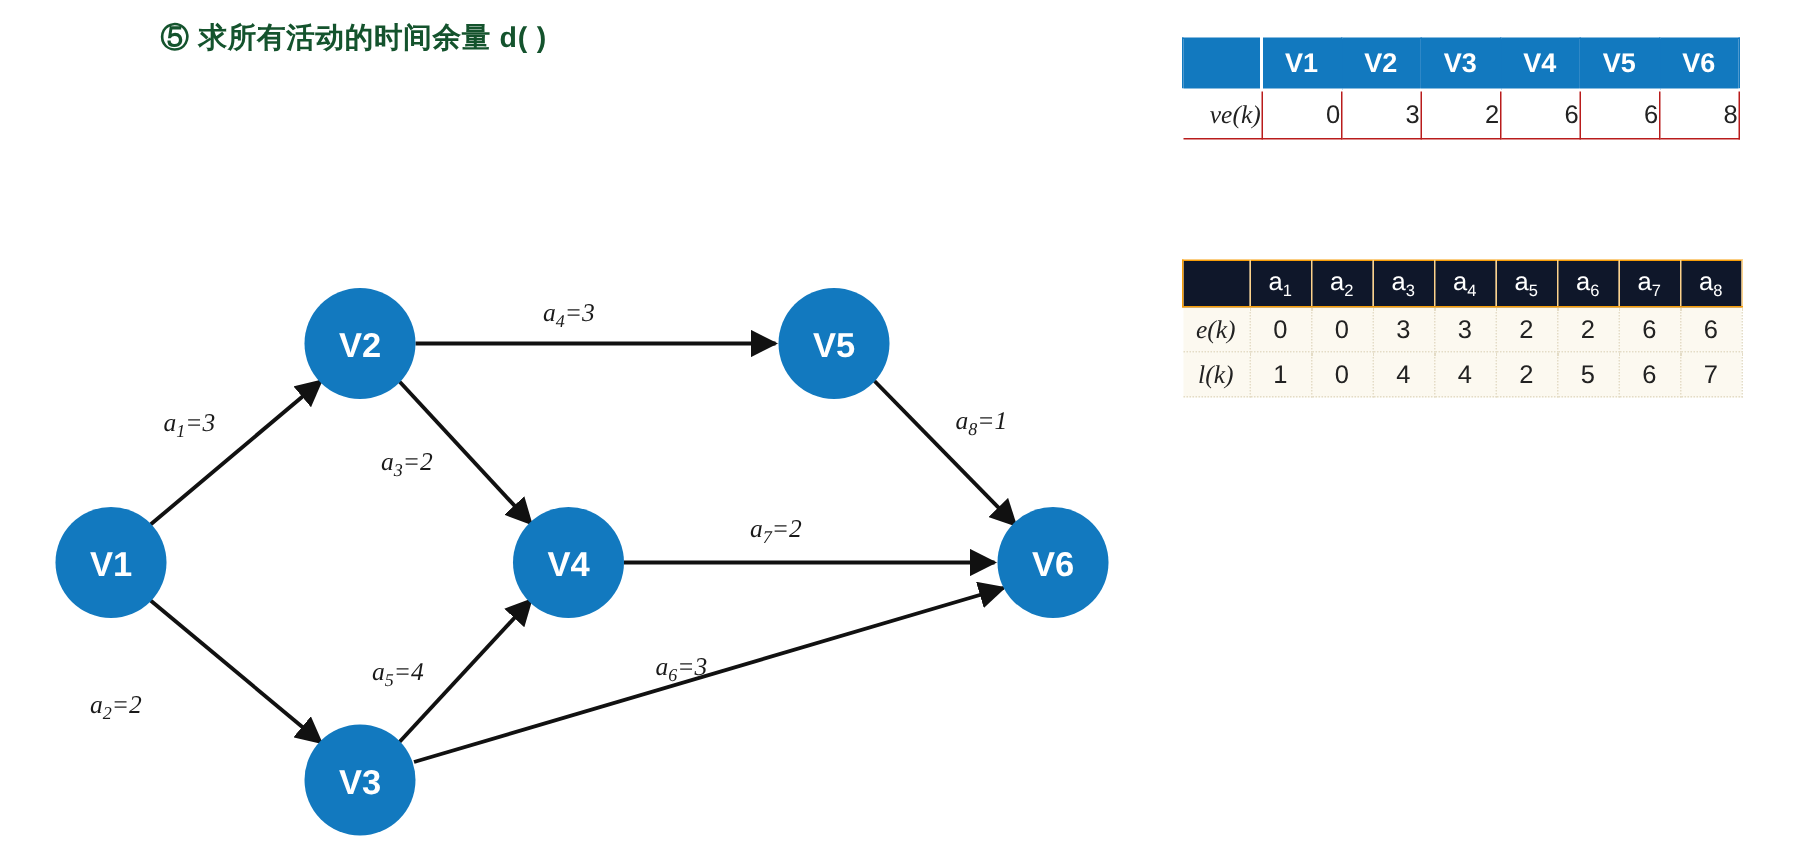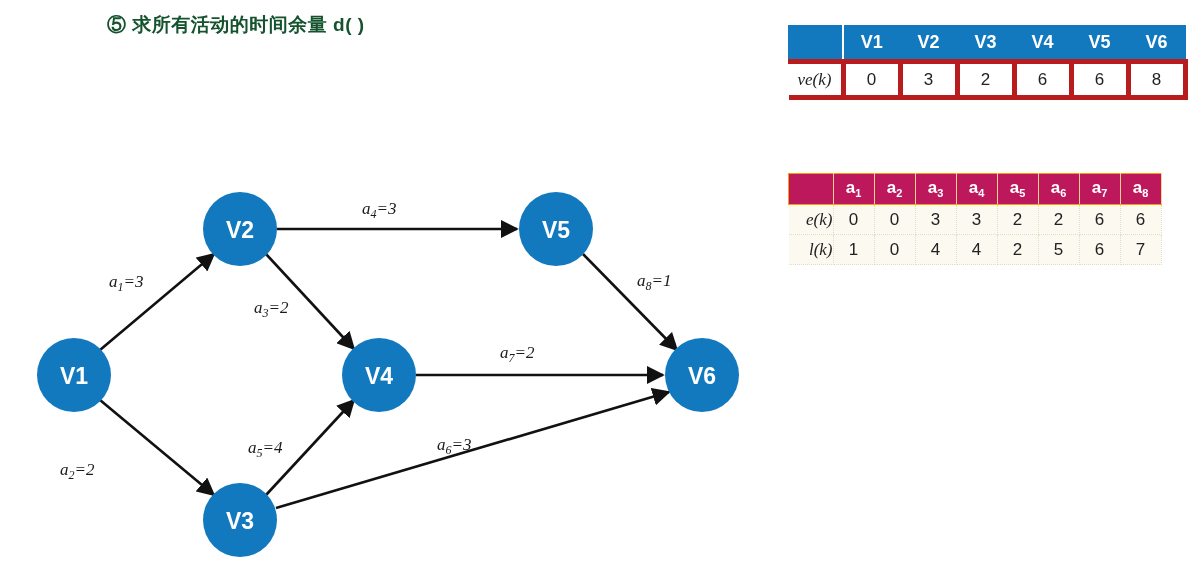--- a/index.html
+++ b/index.html
@@ -46,42 +46,42 @@
     font-size:17px;color:#222222;
     padding:0;
   }
   
   #table-ve th{
     background:#1279BF;color:#ffffff;font-weight:bold;font-size:18px;
     height:33px;border:1px solid #1279BF;border-bottom:2px solid #ffffff;
   }
   #table-ve th.corner{background:#1279BF;border-right:2px solid #ffffff;}
   #table-ve td{
-    height:31px;border:5px solid #b91c1c;
+    height:31px;border:1px solid #b91c1c;text-align:right;
   }
   #table-ve tr.row-even td{background:#ffffff;}
   #table-ve tr.row-odd td{background:#e8e8ea;}
   #table-ve td.rowhead{
     font-family:"Liberation Serif",serif;font-style:italic;
     font-size:17px;width:52px;border-left:none;
   }
   #table-ve td.val{width:52px;}
   
   #table-act th{
-    background:#be185d;color:#ffffff;font-weight:bold;font-size:17px;
+    background:#0f172a;color:#ffffff;font-weight:normal;font-size:17px;
     height:30px;border:1px solid #F79D08;border-right:1px solid #fcd28a;
   }
   #table-act th.corner{border-right:1px solid #fcd28a;}
   #table-act td{
     height:29px;background:#fcf9f0;
     border-right:1px dotted #e4dcc6;border-bottom:1px dotted #e4dcc6;
   }
   #table-act td.rowhead{
     font-family:"Liberation Serif",serif;font-style:italic;
-    font-size:17px;width:44px;border-right:1px dotted #e4dcc6;text-align:right;
+    font-size:17px;width:44px;border-right:1px dotted #e4dcc6;
   }
   #table-act td.val{width:40px;}
   .sub{font-size:11px;vertical-align:sub;}
 </style>
 </head>
 <body>
 
 <div id="heading-block">
   <div id="heading-title">⑤ 求所有活动的时间余量 d( )</div>
 </div>

